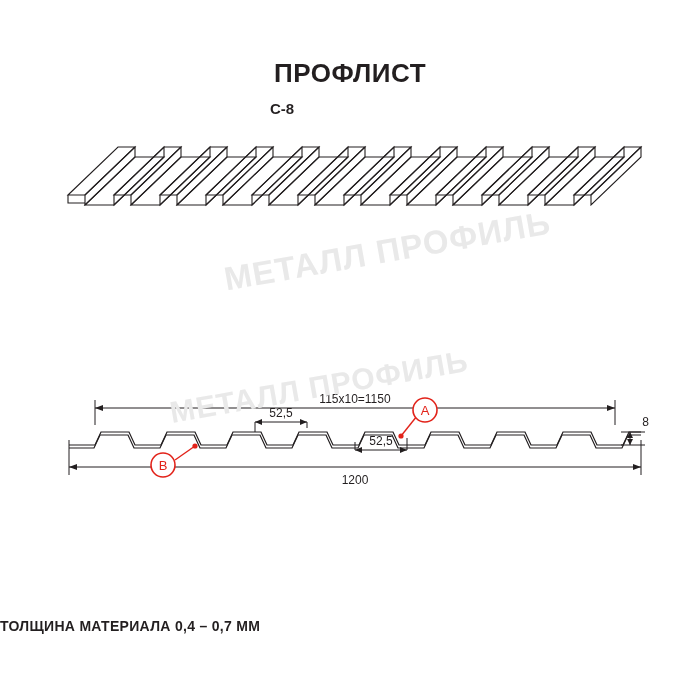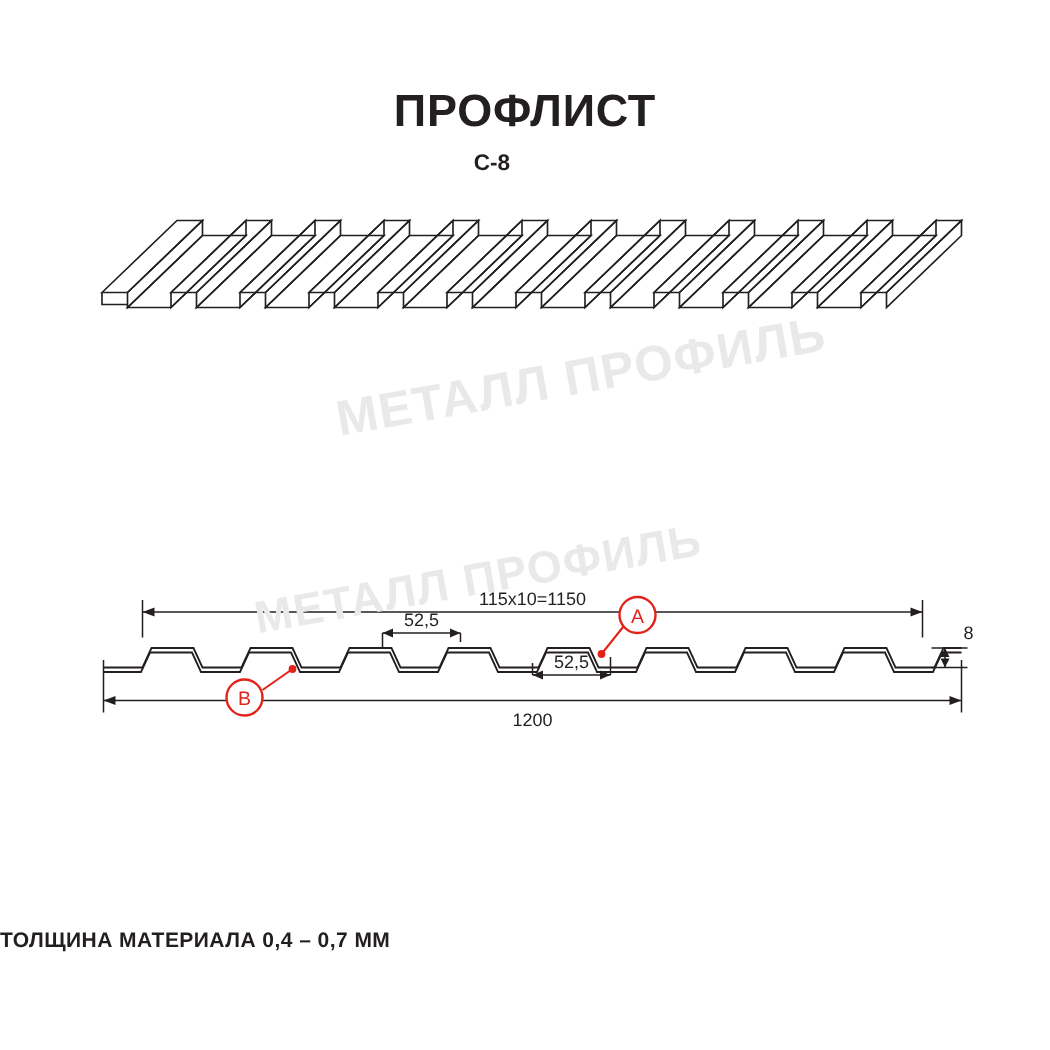--- a/index.html
+++ b/index.html
@@ -19,35 +19,34 @@
     position: relative;
     width: 700px;
     height: 700px;
   }
   .title {
     position: absolute;
     top: 58px;
     left: 0;
     width: 700px;
     text-align: center;
-    font-size: 30px;
+    font-size: 26px;
     font-weight: bold;
     letter-spacing: 0.5px;
     color: #231f20;
   }
   .subtitle {
     position: absolute;
     top: 100px;
     left: 0;
     width: 564px;
     text-align: center;
     font-size: 15px;
     font-weight: bold;
     color: #231f20;
-    margin-left: 46px;
   }
   .footnote {
     position: absolute;
     top: 618px;
     left: 0;
     width: 700px;
     font-size: 14px;
     font-weight: bold;
     letter-spacing: 0.3px;
     color: #231f20;

